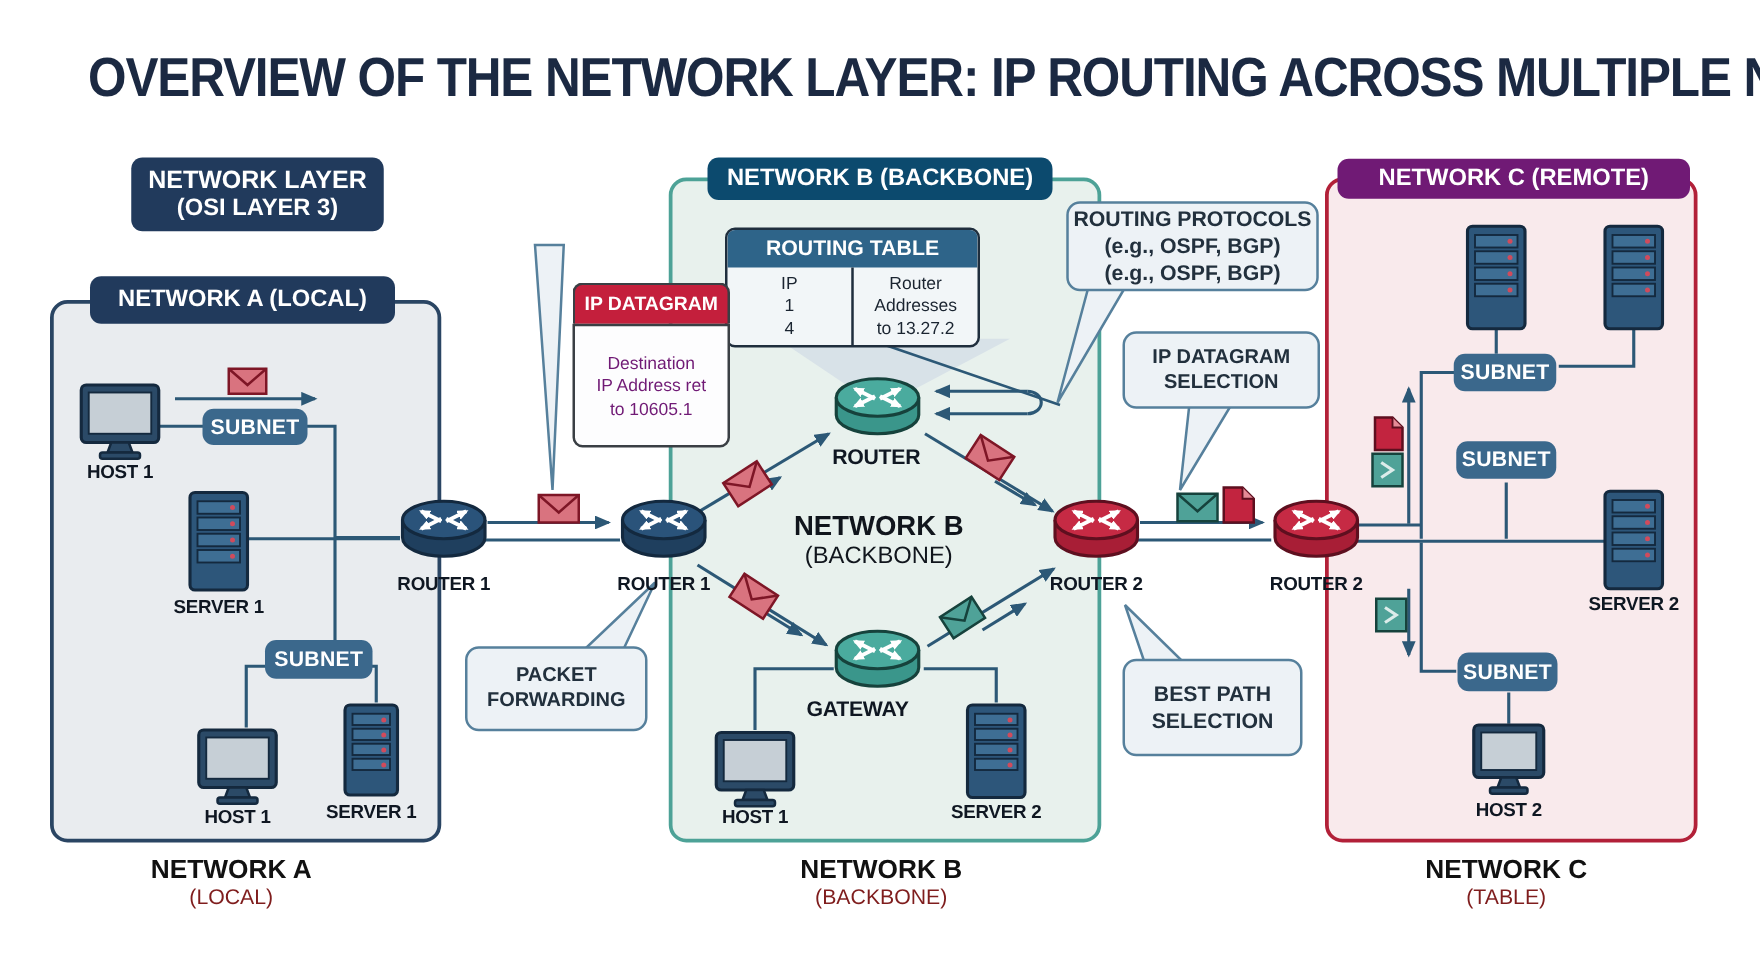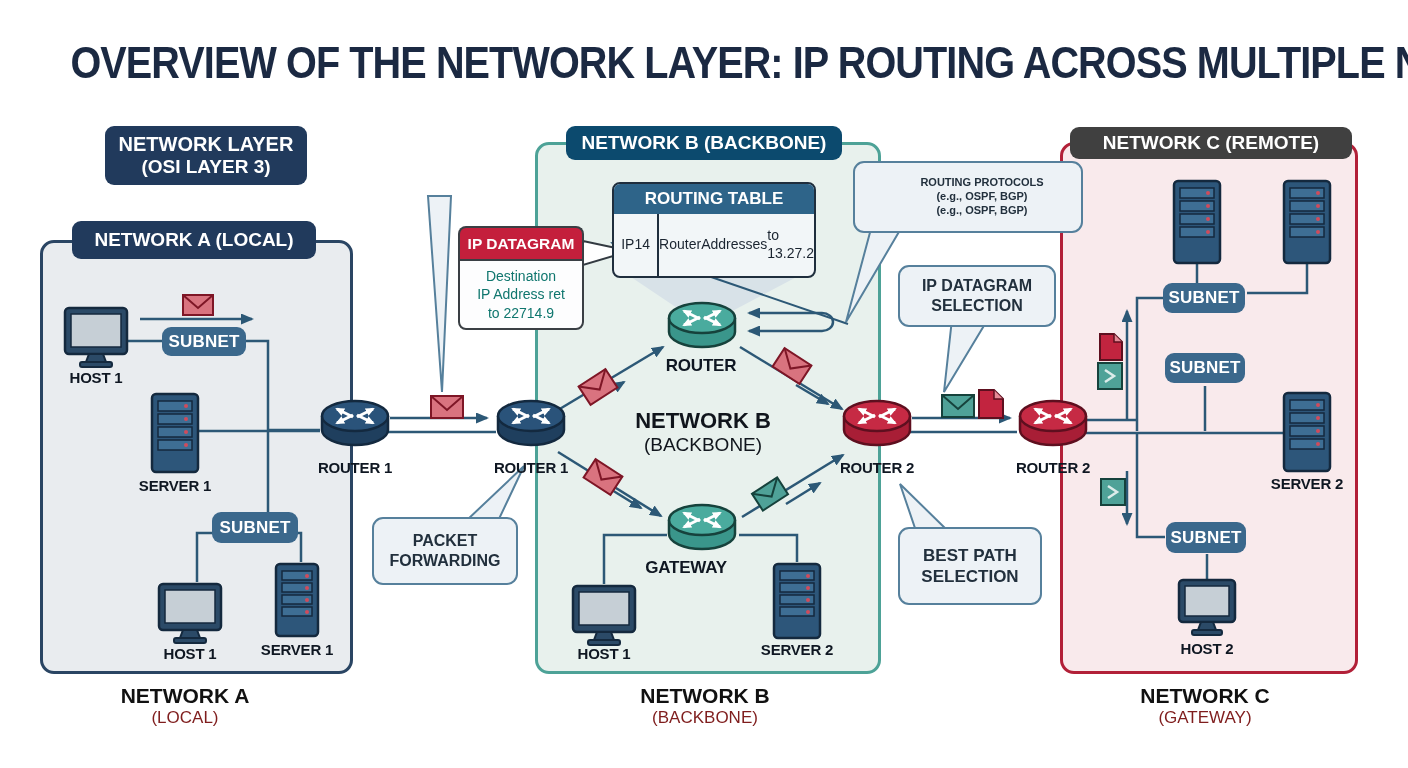--- a/index.html
+++ b/index.html
@@ -9,41 +9,41 @@
   #panelA{left:40px;top:240px;width:307px;height:428px;background:#e9ecef;border-color:#2a4563;}
   #panelB{left:535px;top:142px;width:340px;height:526px;background:#e8f1ed;border-color:#4da297;}
   #panelC{left:1060px;top:142px;width:292px;height:526px;background:#f9eaec;border-color:#b22038;}
   svg.layer{position:absolute;left:0;top:0;z-index:2;}
   .title{position:absolute;left:0;top:38px;width:1408px;text-align:center;
          font-size:44px;font-weight:800;color:#1b2942;letter-spacing:-1px;
          white-space:nowrap;transform:scaleX(.9);transform-origin:50% 50%;}
   .badge{position:absolute;color:#fff;font-weight:700;display:flex;flex-direction:column;
          align-items:center;justify-content:center;text-align:center;border-radius:9px;
          white-space:nowrap;z-index:3;}
-  .hdrA{background:#213a5c;} .hdrB{background:#0c4a6e;} .hdrC{background:#404040;}
+  .hdrA{background:#213a5c;} .hdrB{background:#0c4a6e;} .hdrC{background:#701a75;}
   .subnet{background:#3b688c;font-size:17px;letter-spacing:.2px;}
   .callout{position:absolute;background:#edf2f6;border:2px solid #56809c;border-radius:11px;
            display:flex;flex-direction:column;align-items:center;justify-content:center;
            text-align:center;color:#22303d;font-weight:600;z-index:3;line-height:1.25;}
   .lbl{position:absolute;transform:translateX(-50%);font-weight:700;font-size:15px;
        color:#0f1722;white-space:nowrap;z-index:3;letter-spacing:-.2px;}
-  .rtable{position:absolute;left:612px;top:182px;width:200px;z-index:3;border:2.5px solid #1f2e3d;
+  .rtable{position:absolute;left:580px;top:182px;width:200px;z-index:3;border:2.5px solid #1f2e3d;
           border-radius:8px;overflow:hidden;background:#f2f6f8;}
   .rtable .rhead{background:#2e6489;color:#fff;font-weight:700;font-size:17px;height:30px;
           display:flex;align-items:center;justify-content:center;}
   .rtable .rbody{display:flex;height:62px;}
-  .rtable .rcol{flex:1;display:flex;align-items:center;justify-content:center;
+  .rtable .rcol{flex:1;display:flex;flex-direction:column;align-items:center;justify-content:center;
           font-size:14px;color:#1a2430;line-height:1.28;}
   .rtable .rcol:first-child{border-right:2px solid #1f2e3d;}
   .dgram{position:absolute;left:458px;top:226px;width:126px;z-index:3;}
   .dgram .dhead{background:#c41f3c;color:#fff;font-weight:700;font-size:15.5px;height:31px;
           display:flex;align-items:center;justify-content:center;border-radius:8px 8px 0 0;
           border:2.5px solid #3a3f44;border-bottom:none;}
   .dgram .dbody{background:#fdfdfe;border:2.5px solid #3a3f44;border-radius:0 0 8px 8px;
-          font-size:14px;color:#0f766e;text-align:center;padding:6px 2px;line-height:1.32;}
+          font-size:14px;color:#701a75;text-align:center;padding:20px 2px;line-height:1.32;}
   .netb-center{position:absolute;left:703px;top:408px;transform:translateX(-50%);
           text-align:center;z-index:3;color:#10151c;white-space:nowrap;}
   .netb-center .l1{font-size:22px;font-weight:800;}
   .netb-center .l2{font-size:19px;font-weight:500;}
   .footer{position:absolute;transform:translateX(-50%);text-align:center;z-index:3;white-space:nowrap;}
   .footer .f1{font-size:21px;font-weight:800;color:#111;text-align:right;}
   .footer .f2{font-size:17px;font-weight:500;color:#7f1d1d;}
 </style>
 </head>
 <body>
@@ -378,25 +378,25 @@
         <span>to 13.27.2</span>
       </div>
     </div>
   </div>
 
   <div class="dgram">
     <div class="dhead">IP DATAGRAM</div>
     <div class="dbody">
       <div>Destination</div>
       <div>IP Address ret</div>
-      <div>to 22714.9</div>
+      <div>to 10605.1</div>
     </div>
   </div>
 
-  <div class="callout" style="left:853px;top:161px;width:198px;height:68px;font-size:11px;padding-left:28px;">
+  <div class="callout" style="left:853px;top:161px;width:198px;height:68px;font-size:17px;">
     <span>ROUTING PROTOCOLS</span>
     <span>(e.g., OSPF, BGP)</span>
     <span>(e.g., OSPF, BGP)</span>
   </div>
   <div class="callout" style="left:898px;top:265px;width:154px;height:58px;font-size:16px;">
     <span>IP DATAGRAM</span>
     <span>SELECTION</span>
   </div>
   <div class="callout" style="left:372px;top:517px;width:142px;height:64px;font-size:16px;">
     <span>PACKET</span>
@@ -430,16 +430,16 @@
   <div class="footer" style="left:185px;top:684px;">
     <div class="f1">NETWORK A</div>
     <div class="f2">(LOCAL)</div>
   </div>
   <div class="footer" style="left:705px;top:684px;">
     <div class="f1">NETWORK B</div>
     <div class="f2">(BACKBONE)</div>
   </div>
   <div class="footer" style="left:1205px;top:684px;">
     <div class="f1">NETWORK C</div>
-    <div class="f2">(GATEWAY)</div>
+    <div class="f2">(TABLE)</div>
   </div>
 
 </div>
 
 </body></html>

